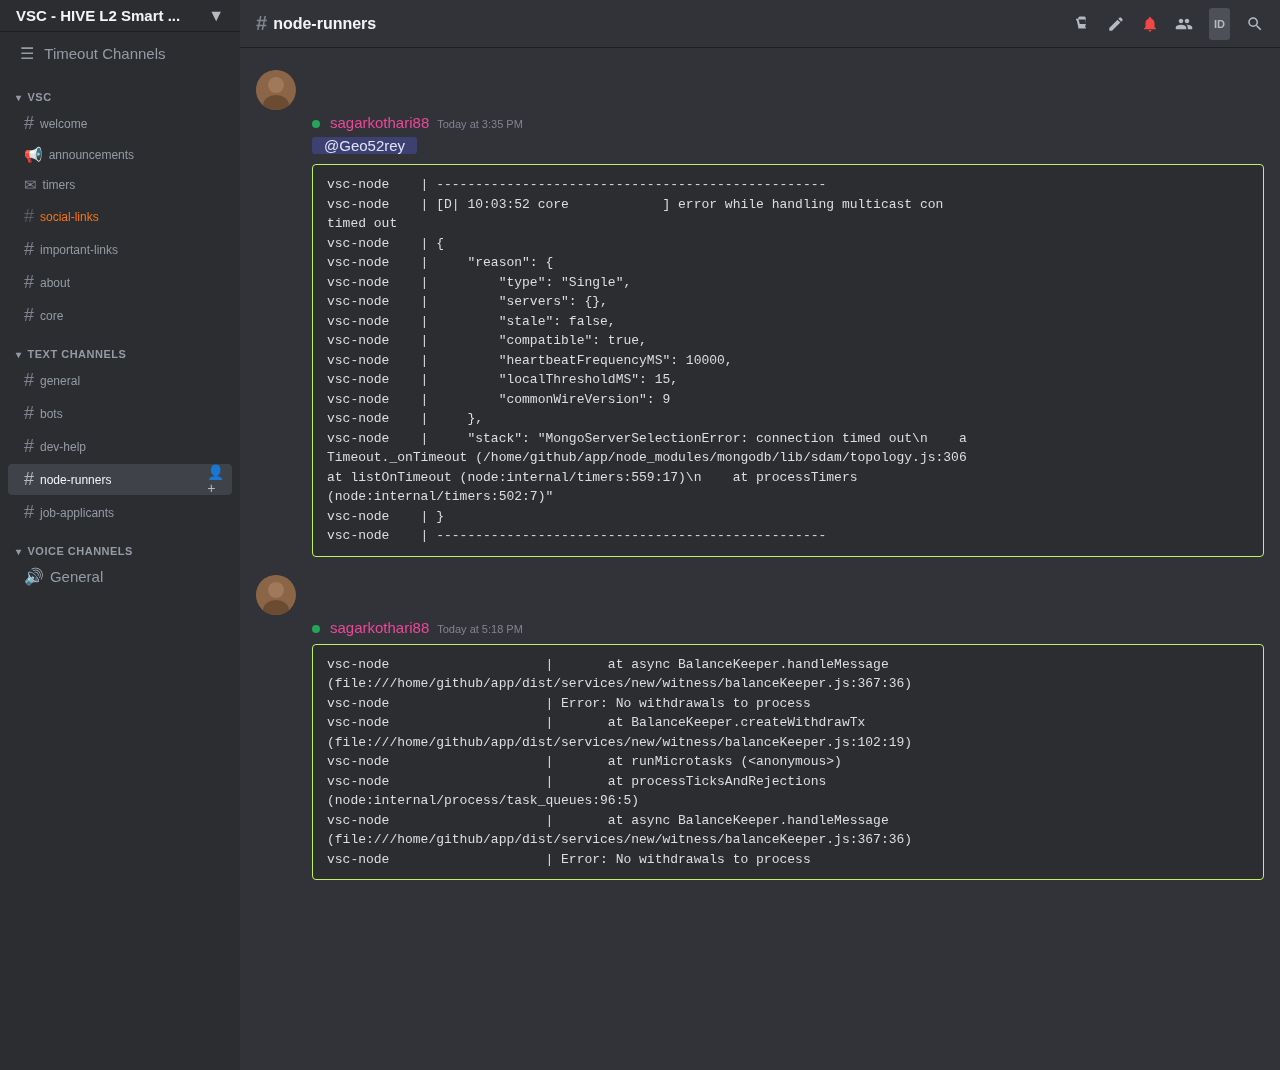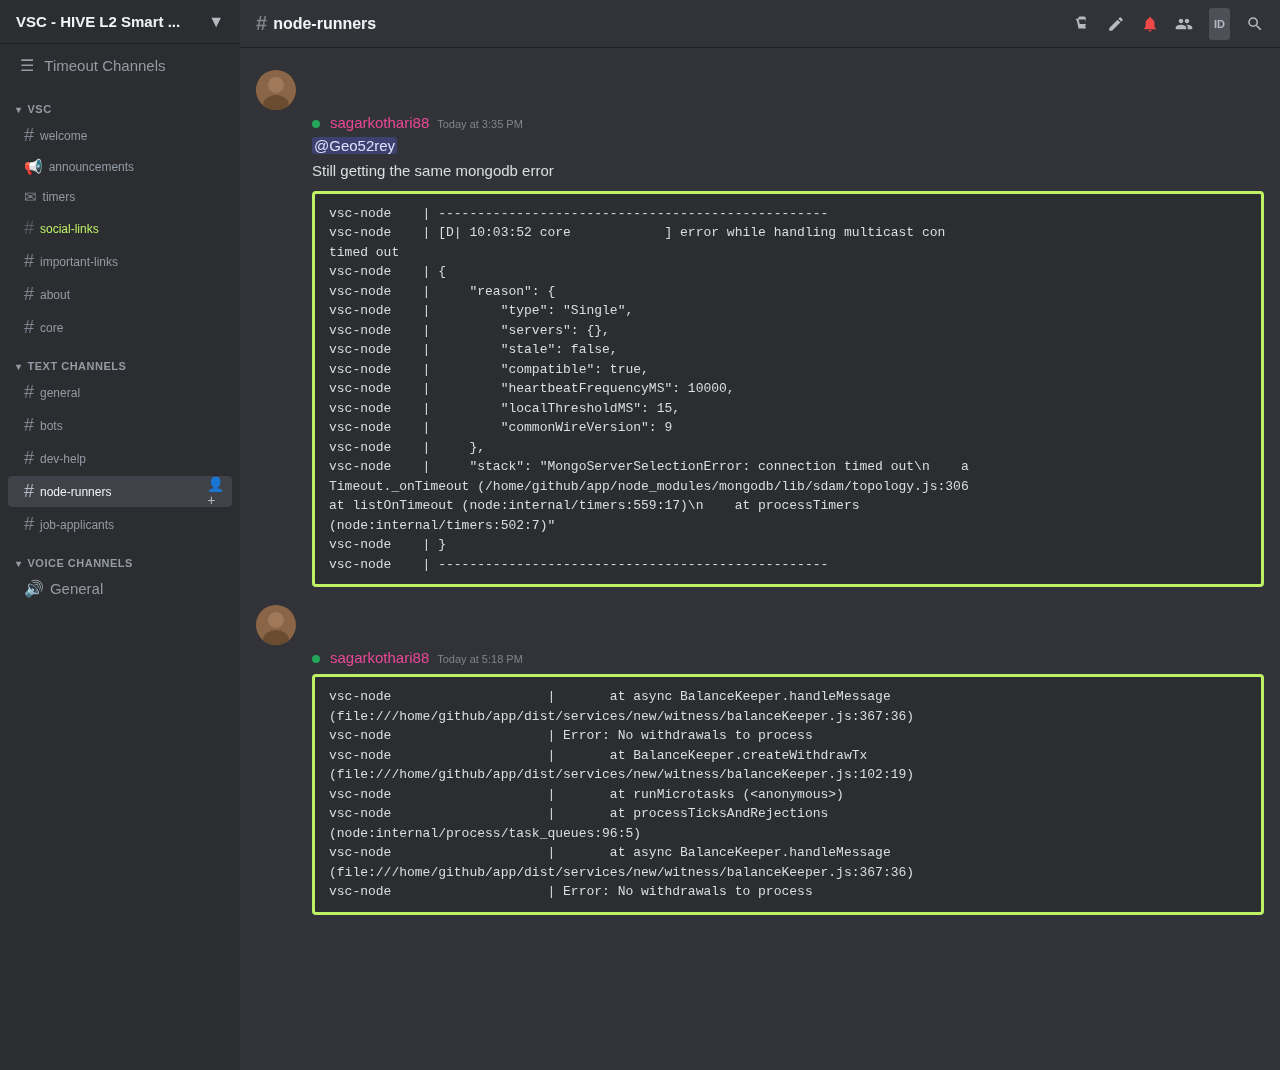--- a/index.html
+++ b/index.html
@@ -19,21 +19,21 @@
       min-width: 240px;
       background: #2b2d31;
       display: flex;
       flex-direction: column;
       height: 100%;
       overflow-y: auto;
     }
 
     .sidebar-header {
       padding: 0 16px;
-      height: 44px;
+      height: 32px;
       display: flex;
       align-items: center;
       justify-content: space-between;
       border-bottom: 1px solid #1e1f22;
       cursor: pointer;
     }
 
     .sidebar-header-left {
       display: flex;
       align-items: center;
@@ -127,21 +127,21 @@
     }
 
     .speaker-icon {
       font-size: 16px;
     }
 
     .channel-item.muted .channel-hash {
       color: #5c5e66;
     }
     .channel-item.muted .channel-name {
-      color: #bef264;
+      color: #f97316;
     }
 
     
     .main {
       flex: 1;
       display: flex;
       flex-direction: column;
       background: #313338;
       overflow: hidden;
     }
@@ -279,27 +279,27 @@
       font-size: 15px;
       color: #dcddde;
       line-height: 1.4;
       word-wrap: break-word;
     }
 
     .mention {
       color: #dee0fc;
       background: rgba(88, 101, 242, 0.3);
       border-radius: 3px;
-      padding: 0 2px;
+      padding: 0 12px;
       cursor: pointer;
     }
 
     .code-block {
       background: #2b2d31;
-      border: 3px solid #bef264;
+      border: 1px solid #bef264;
       border-radius: 4px;
       padding: 10px 14px;
       margin-top: 8px;
       font-family: 'Consolas', 'Courier New', monospace;
       font-size: 13px;
       color: #dcddde;
       white-space: pre;
       overflow-x: auto;
       max-width: 100%;
       line-height: 1.5;
@@ -463,21 +463,20 @@
       </div>
       <div class="message-content">
         <div class="message-header">
           <span class="online-dot"></span>
           <span class="message-username">sagarkothari88</span>
           <span class="message-timestamp">Today at 3:35 PM</span>
         </div>
         <div class="message-text">
           <span class="mention">@Geo52rey</span>
         </div>
-        <div class="message-text-block">Still getting the same mongodb error</div>
         <div class="code-block">vsc-node    | --------------------------------------------------
 vsc-node    | [D| 10:03:52 core            ] error while handling multicast con
 timed out
 vsc-node    | {
 vsc-node    |     "reason": {
 vsc-node    |         "type": "Single",
 vsc-node    |         "servers": {},
 vsc-node    |         "stale": false,
 vsc-node    |         "compatible": true,
 vsc-node    |         "heartbeatFrequencyMS": 10000,

